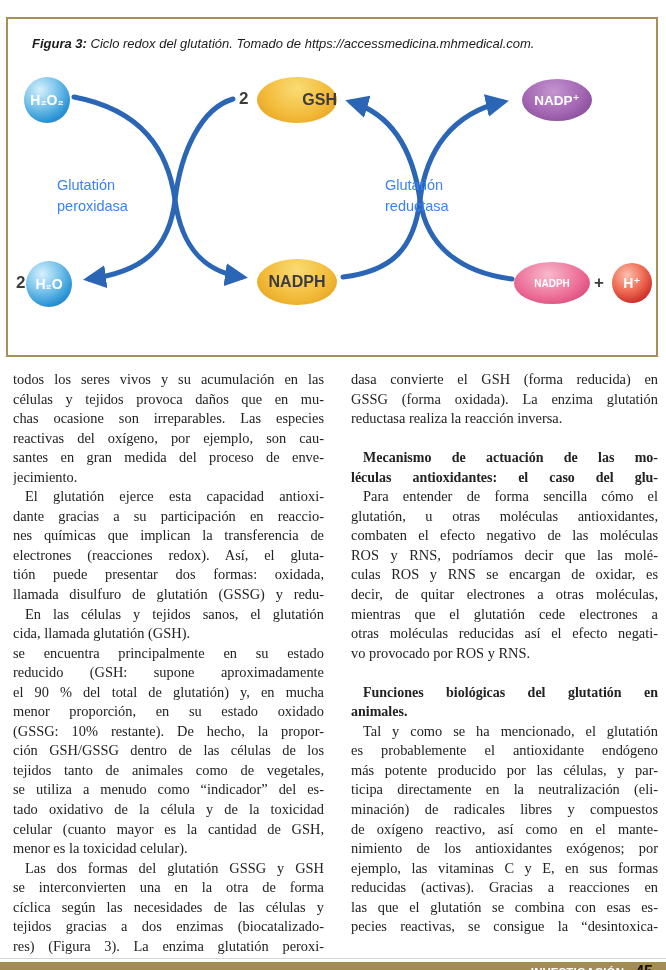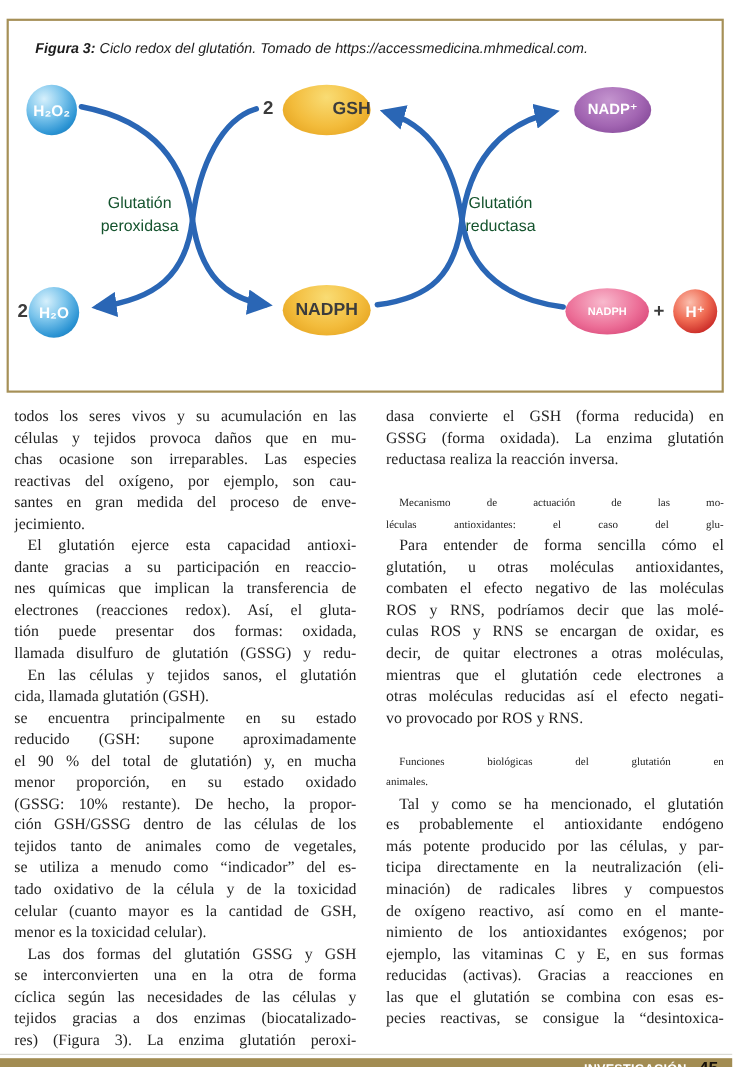--- a/index.html
+++ b/index.html
@@ -49,36 +49,36 @@
   .sphere-red {
     width:40px; height:40px; border-radius:50%;
     background:radial-gradient(circle at 38% 30%, #fbbfae 0%, #ef6a52 45%, #c31f1f 85%, #a81414 100%);
     color:#ffffff; font-size:14px;
   }
   .coef {
     position:absolute; font-family:"Liberation Sans","DejaVu Sans",sans-serif;
     font-size:17px; font-weight:600; color:#3c3c3c;
   }
   .enzyme {
-    position:absolute; width:140px; text-align:center;
+    position:absolute; width:140px; 
     font-family:"Liberation Sans","DejaVu Sans",sans-serif;
-    font-size:14.5px; line-height:1.45; color:#14532d;
+    font-size:14.5px; line-height:1.45; color:#3b82f6;
   }
 
   
   .col { position:absolute; top:358px; }
   .col-left  { left:13px;  width:311px; }
   .col-right { left:351px; width:307px; }
   .line {
     font-family:"Liberation Serif","DejaVu Serif",serif;
     font-size:14.4px; line-height:19.56px; height:19.56px;
     color:#222222; text-align:justify; text-align-last:justify; overflow:hidden;
     white-space:normal;
   }
-  .line.bold { font-weight:400; font-size:10px; }
+  .line.bold { font-weight:700; font-size:14px; }
   .line.ind  { text-indent:12px; }
   .line.nolast { text-align-last:left; }
 
   
   .footer-divider { position:absolute; left:0; top:946px; width:666px; height:0;
                     border-top:1px solid #d6d6d0; }
   .footer-bar {
     position:absolute; left:0; top:950px; width:666px; height:20px;
     background:#a28c52; display:flex; align-items:center; justify-content:flex-end;
     padding-right:13px; gap:11px;

